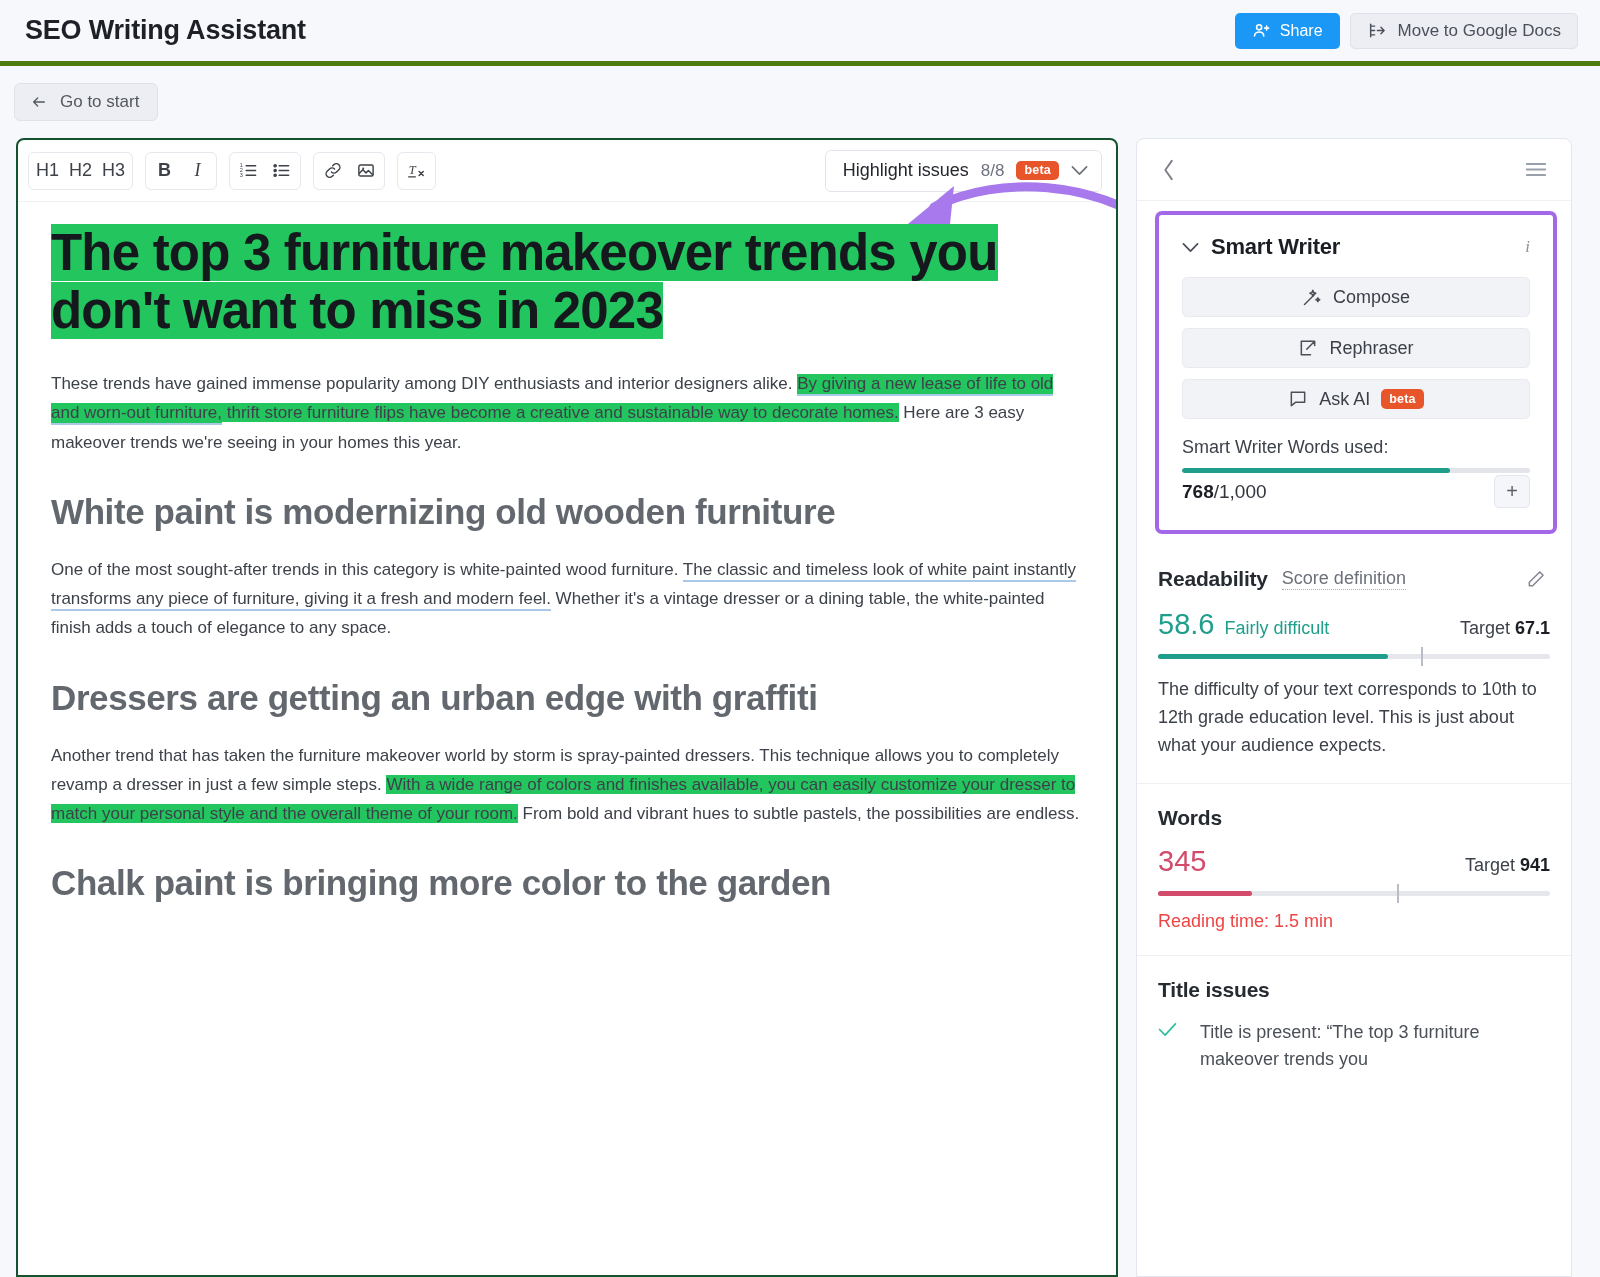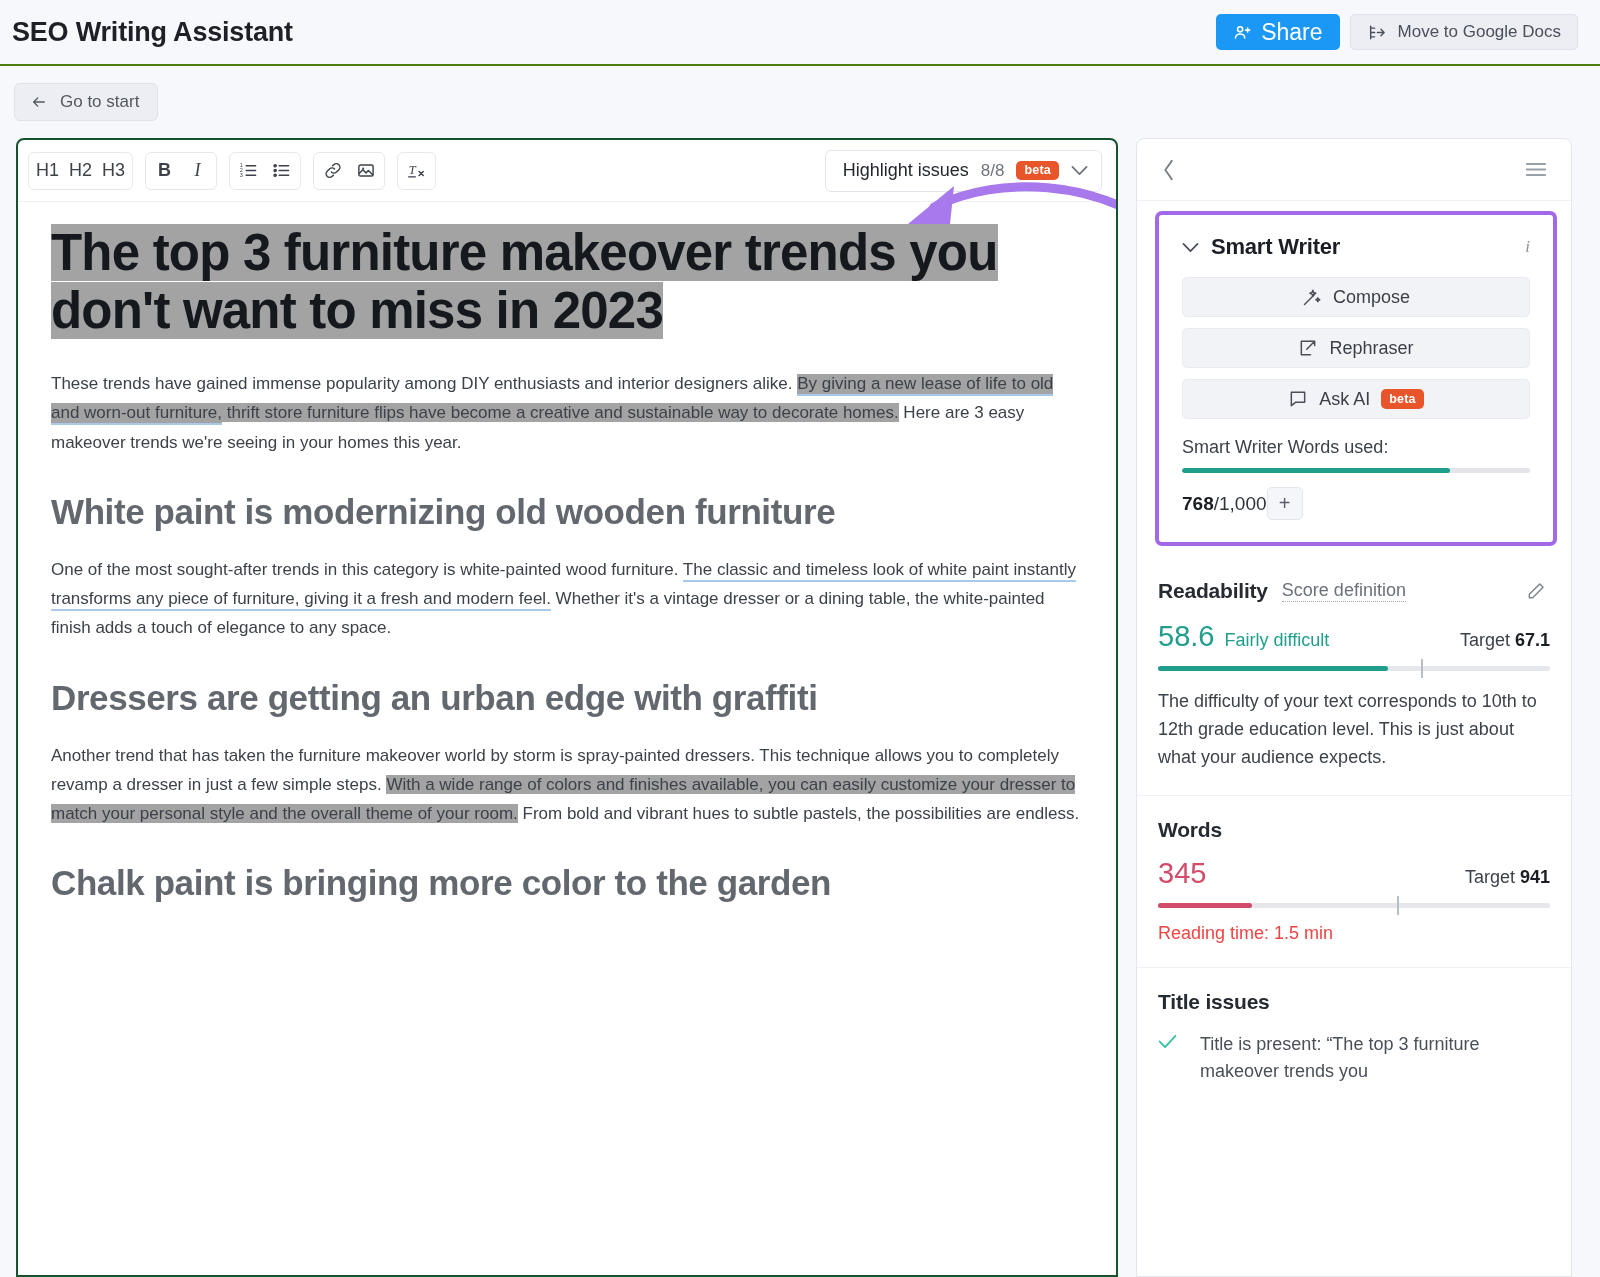--- a/index.html
+++ b/index.html
@@ -7,38 +7,38 @@
     width: 1600px; height: 1277px;
     background: #f7f8fb;
     font-family: "Liberation Sans", sans-serif;
     overflow: hidden;
   }
 
   
   .topbar {
     height: 66px;
     background: #f7f8fb;
-    border-bottom: 2px solid #4d7c0f;
+    border-bottom: 5px solid #4d7c0f;
     display: flex; align-items: center;
-    padding: 0 22px 0 12px;
+    padding: 0 22px 0 25px;
     position: relative;
   }
   .app-title {
     font-size: 27px; font-weight: bold; color: #1d2026;
     letter-spacing: -0.2px;
   }
   .topbar-actions {
     margin-left: auto; display: flex; align-items: center; gap: 10px;
   }
   .btn-share {
     display: flex; align-items: center; gap: 9px;
     background: #1b98f5; color: #ffffff;
     border: none; border-radius: 5px;
     height: 36px; padding: 0 17px;
-    font-size: 23px; font-family: inherit; cursor: pointer;
+    font-size: 16px; font-family: inherit; cursor: pointer;
   }
   .btn-move {
     display: flex; align-items: center; gap: 11px;
     background: #eceef4; color: #4a4f5a;
     border: 1px solid #dfe1ea; border-radius: 5px;
     height: 36px; padding: 0 16px;
     font-size: 17px; font-family: inherit; cursor: pointer;
   }
   .icon { display: inline-flex; align-items: center; justify-content: center; }
 
@@ -116,21 +116,21 @@
     color: #15181d; letter-spacing: -0.8px; margin-bottom: 30px;
   }
   .doc h2 {
     font-size: 35px; line-height: 1.2; font-weight: bold;
     color: #63686f; letter-spacing: -0.4px;
     margin: 34px 0 22px;
   }
   .doc p {
     font-size: 17px; line-height: 1.72; color: #3d424a;
   }
-  .hl-purple { background: #a3a3a3; }
+  .hl-purple { background: #22c55e; }
   .ul-blue {
     border-bottom: 2.5px solid #aac8e8;
     padding-bottom: 1px;
   }
 
   
   .arrow-anno {
     position: absolute; left: 838px; top: 12px;
     width: 300px; height: 120px; pointer-events: none;
   }
@@ -175,22 +175,22 @@
   .sw-btn {
     width: 100%; height: 40px; margin-bottom: 11px;
     background: #f2f3f7; border: 1px solid #e8eaf0; border-radius: 5px;
     display: flex; align-items: center; justify-content: center; gap: 11px;
     font-size: 18px; color: #3b3f47; font-family: inherit; cursor: pointer;
   }
   .sw-used-label { font-size: 18px; color: #3d424a; margin: 18px 0 10px; }
   .bar-track { height: 5px; background: #e3e5ea; border-radius: 3px; position: relative; overflow: hidden; }
   .bar-fill { height: 100%; border-radius: 3px; }
   .sw-count-row {
-    display: flex; align-items: center; 
-    margin-top: 14px;
+    display: flex; align-items: center; justify-content: space-between;
+    margin-top: 2px;
   }
   .sw-count { font-size: 19px; color: #31353c; }
   .sw-count b { font-weight: bold; color: #1b1e24; }
   .plus-btn {
     width: 36px; height: 33px;
     background: #f5f6f9; border: 1px solid #e4e6ed; border-radius: 5px;
     color: #5b6069; font-size: 20px; cursor: pointer; font-family: inherit;
     display: flex; align-items: center; justify-content: center;
   }
 

